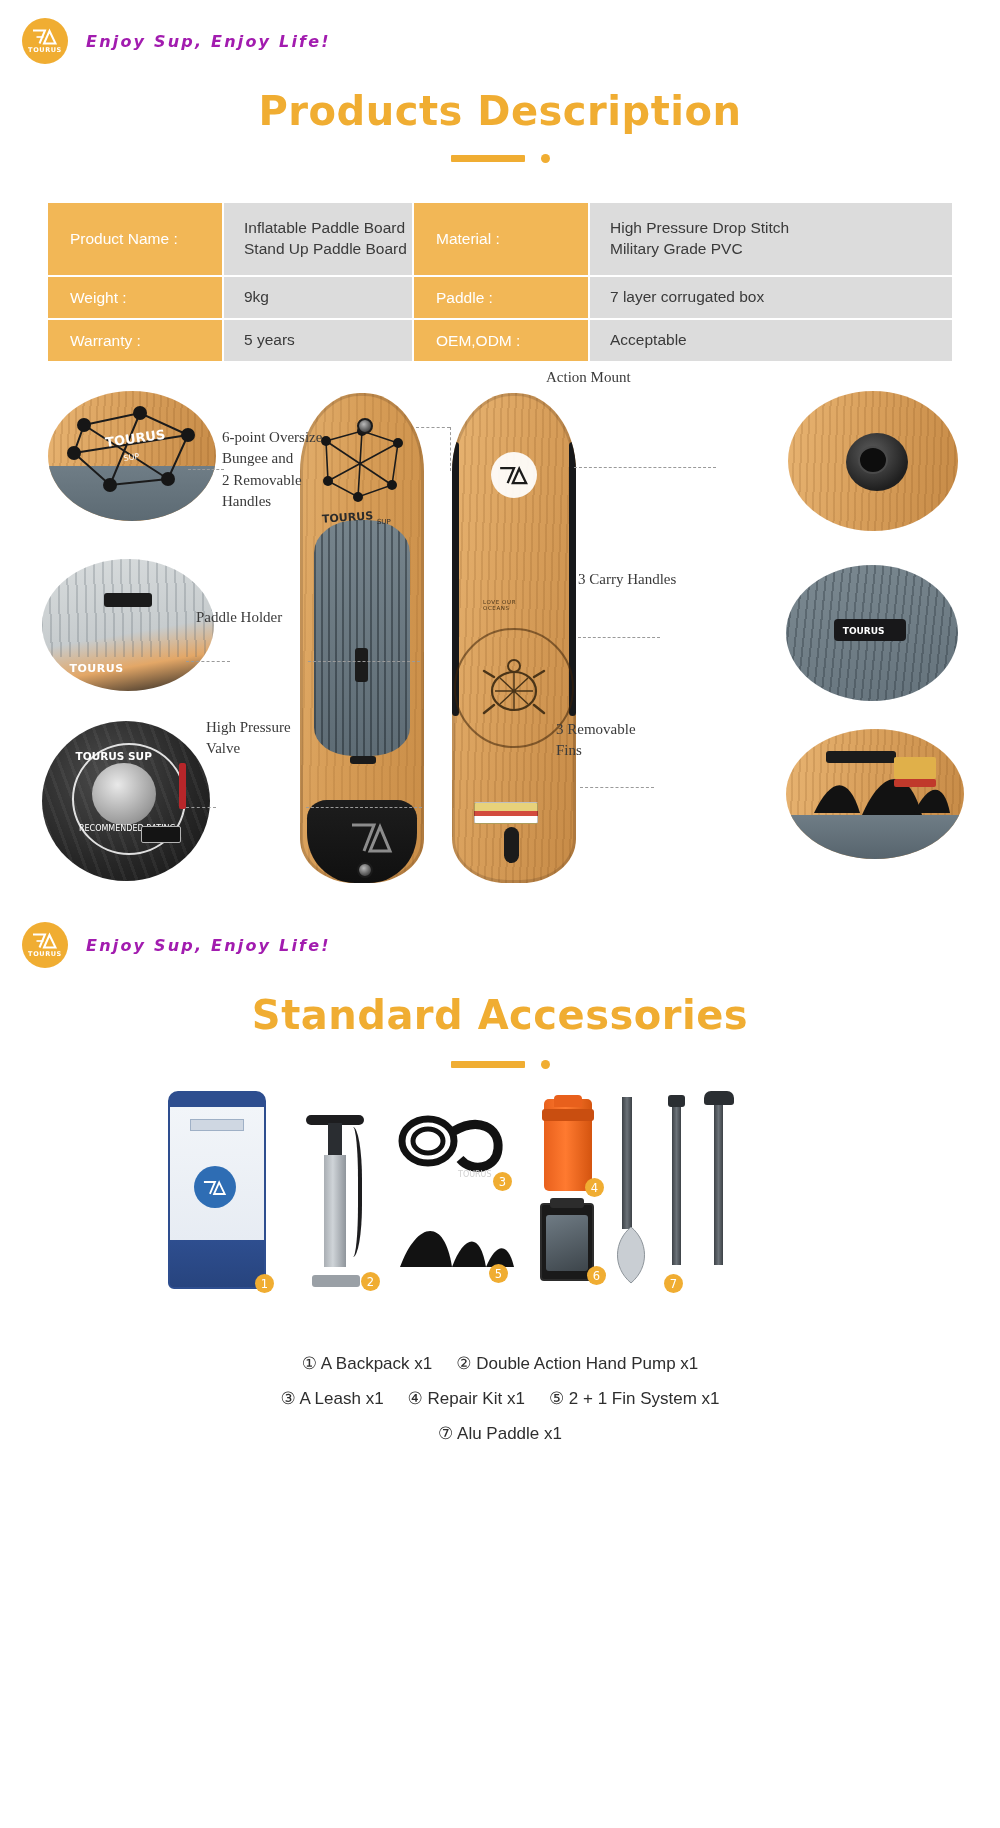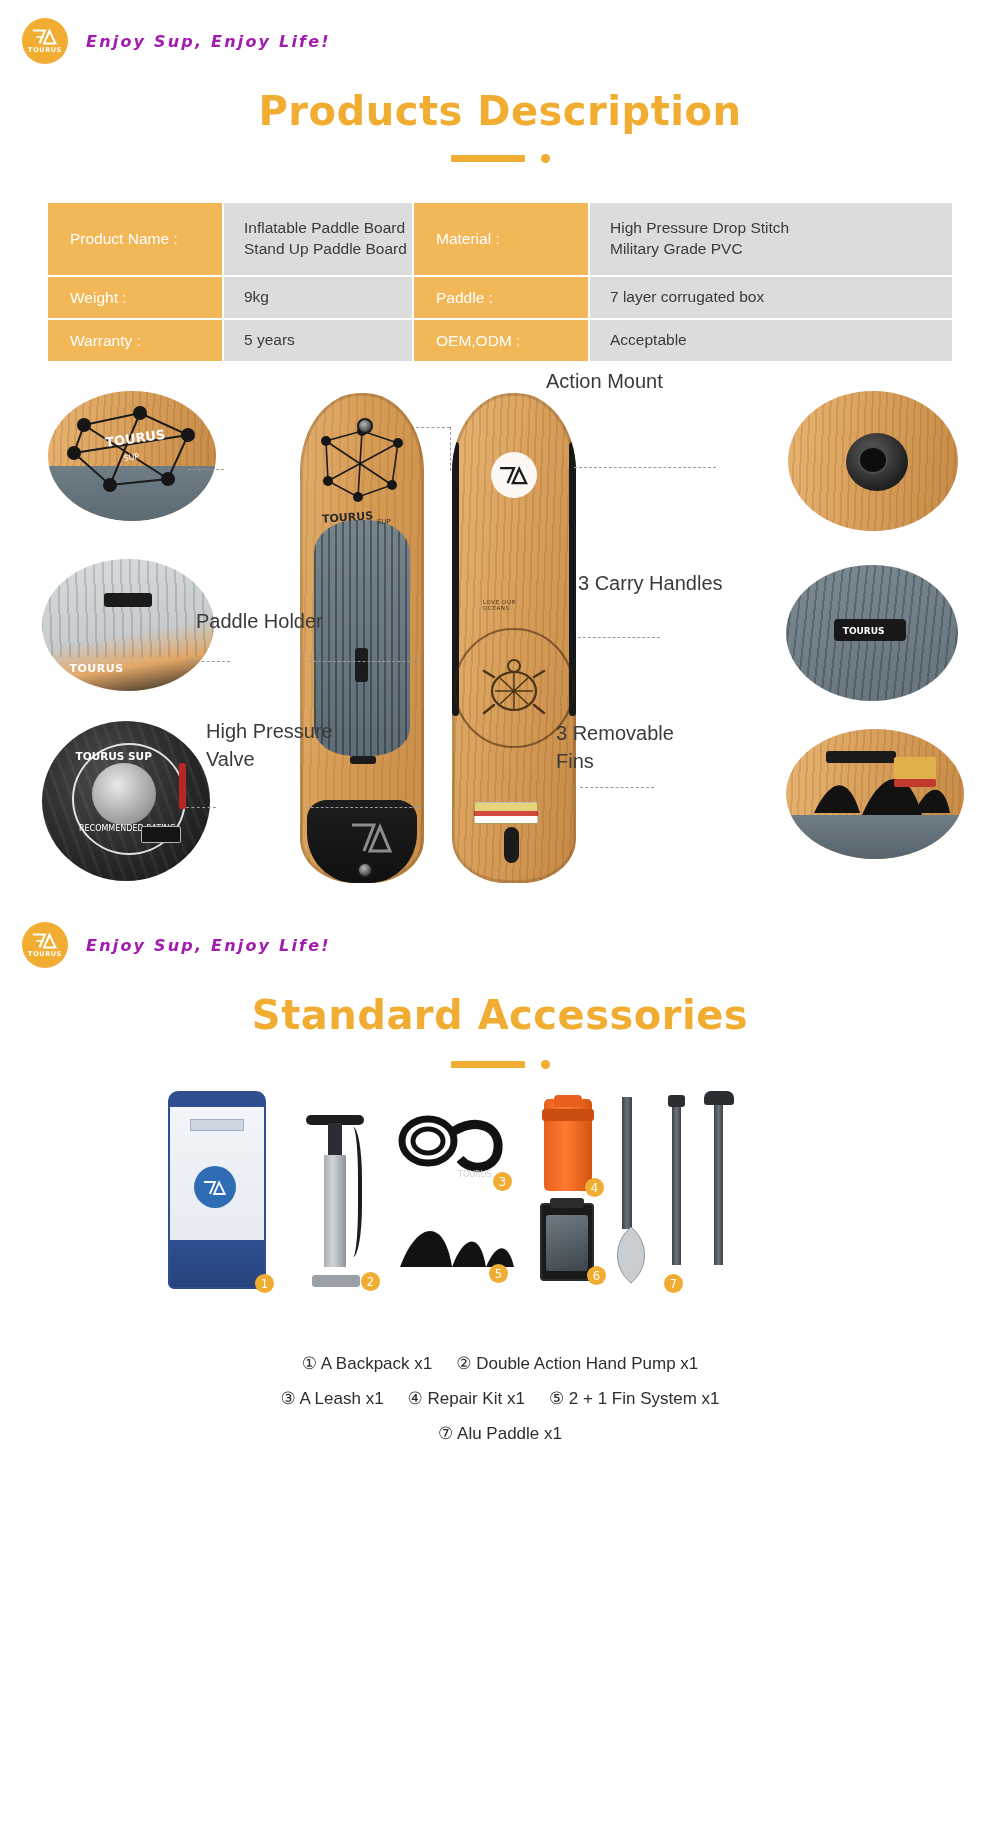--- a/index.html
+++ b/index.html
@@ -121,21 +121,21 @@
     position: absolute; background: #1b1b1b; border-radius: 3px;
   }
   .valve-dot {
     position: absolute; width: 16px; height: 16px; border-radius: 50%;
     background: radial-gradient(circle at 40% 35%, #b9b9b9, #5a5a5a 60%, #2a2a2a);
     border: 2px solid #1b1b1b;
   }
 
   
   .callout {
-    position: absolute; font-size: 20px; color: #3a3a3a; line-height: 1.42;
+    position: absolute; font-size: 15px; color: #3a3a3a; line-height: 1.42; font-family: Liberation Serif, serif;
   }
   .leader {
     position: absolute; border-top: 1px dashed #9a9a9a; height: 0;
   }
   .leader-v {
     position: absolute; border-left: 1px dashed #9a9a9a; width: 0;
   }
 
   
   .acc-area { position: relative; width: 1000px; height: 230px; }
@@ -338,20 +338,24 @@
   <div class="leader" style="left:416px; top:58px; width:34px;"></div>
   <div class="leader-v" style="left:450px; top:58px; height:44px;"></div>
   <div class="leader" style="left:574px; top:98px; width:142px;"></div>
   <div class="leader" style="left:186px; top:292px; width:44px;"></div>
   <div class="leader" style="left:308px; top:292px; width:112px;"></div>
   <div class="leader" style="left:578px; top:268px; width:82px;"></div>
   <div class="leader" style="left:186px; top:438px; width:30px;"></div>
   <div class="leader" style="left:306px; top:438px; width:116px;"></div>
   <div class="leader" style="left:580px; top:418px; width:74px;"></div>
 
+  <div class="callout" style="left:222px; top:58px; width:130px; white-space:pre-line;">6-point Oversize
+Bungee and
+2 Removable
+Handles</div>
 
   <div class="callout" style="left:546px; top:-2px; width:170px; white-space:pre-line;">Action Mount</div>
 
   <div class="callout" style="left:196px; top:238px; width:150px; white-space:pre-line;">Paddle Holder</div>
 
   <div class="callout" style="left:578px; top:200px; width:170px; white-space:pre-line;">3 Carry Handles</div>
 
   <div class="callout" style="left:206px; top:348px; width:140px; white-space:pre-line;">High Pressure
 Valve</div>
 

